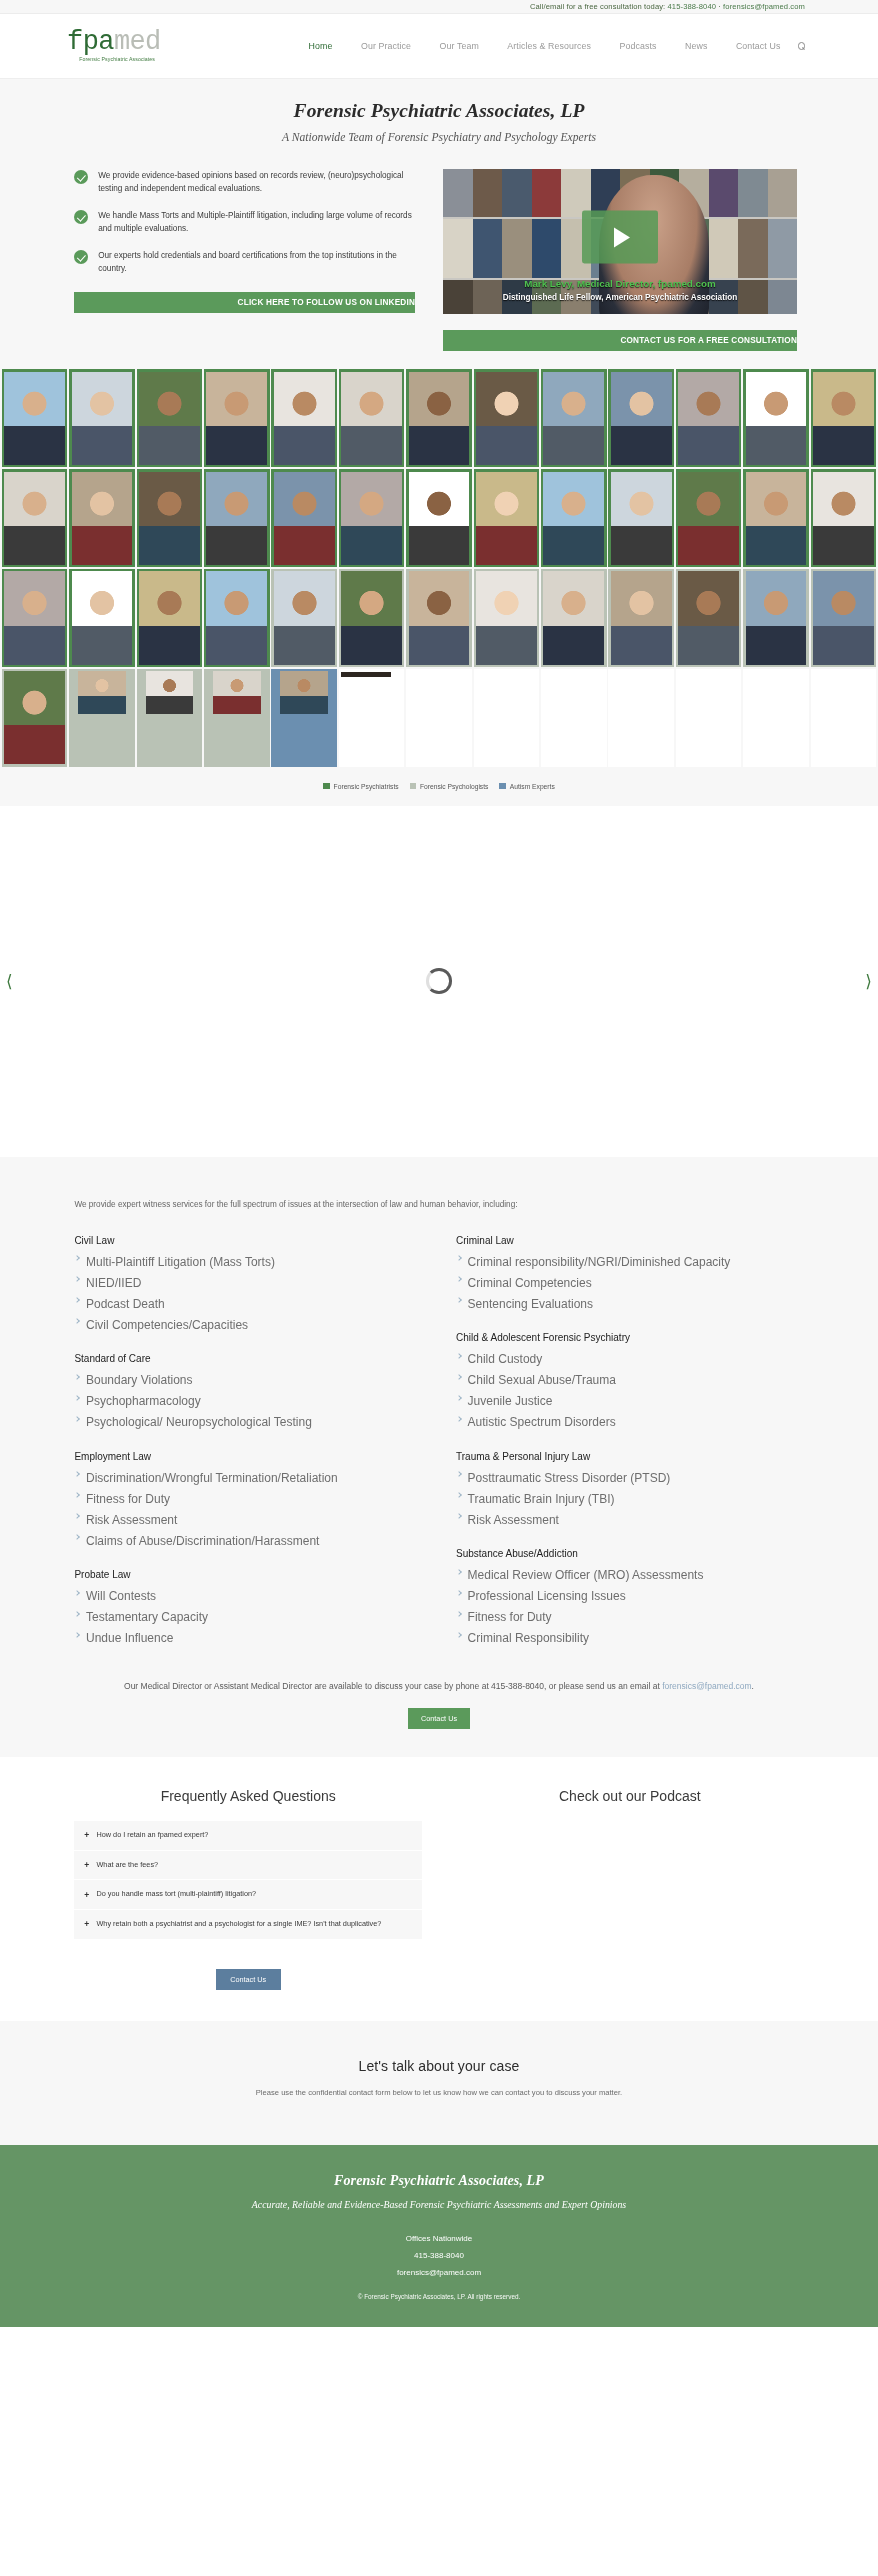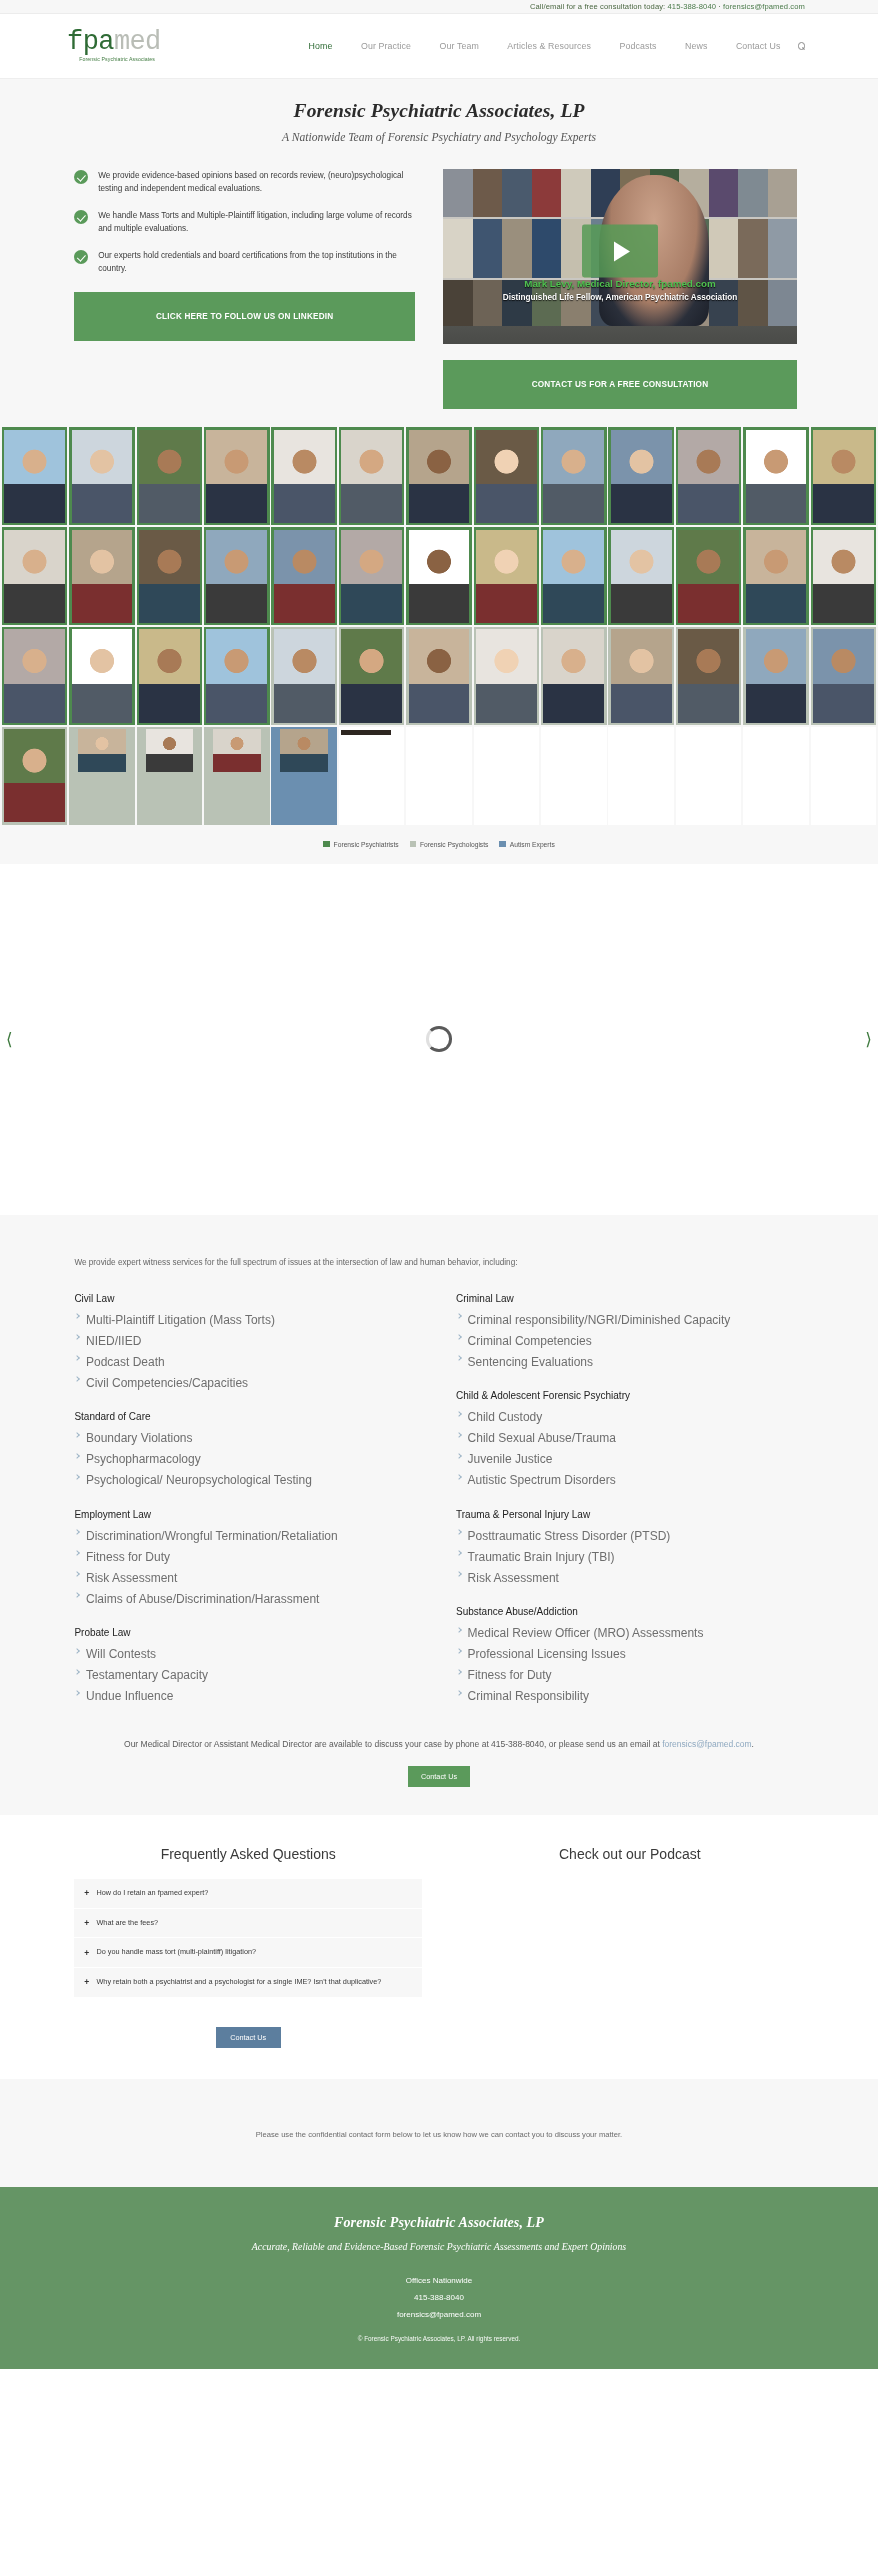--- a/index.html
+++ b/index.html
@@ -96,30 +96,30 @@
     content: "";
     position: absolute; left: 4.3px; top: 2.4px;
     width: 3.7px; height: 6.7px;
     border: solid #fff; border-width: 0 1.2px 1.2px 0;
     transform: rotate(42deg);
   }
   .bullet-text { font-size: 8.2px; line-height: 1.62; color: #3a3a3a; }
   .btn-green {
     display: block; width: 100%;
     background: #5b9a5b; color: #fff;
-    text-align: center;
+    text-align: right;
     font-size: 8.2px; font-weight: 700; letter-spacing: 0.2px;
-    padding: 20px 0;
+    padding: 6px 0;
     border: none; cursor: pointer;
     margin-top: 16px;
     font-family: "Liberation Sans", sans-serif;
   }
   .hero-right { width: 354px; }
   .video {
-    width: 354px; height: 175px;
+    width: 354px; height: 145px;
     position: relative; overflow: hidden;
     background: linear-gradient(180deg,#8d8f8c 0%, #6f716d 45%, #4a4b48 100%);
   }
   .shelf { position: absolute; left:0; right:0; display:flex; }
   .book { flex:1 1 auto; }
   .shelf-1 { top: 0; height: 48px; }
   .shelf-2 { top: 50px; height: 59px; }
   .shelf-3 { top: 111px; height: 46px; }
   .shelf-sep { position:absolute; left:0; right:0; height:3px; background:#c9c7c2; }
   .person {
@@ -756,20 +756,21 @@
           </div>
         <button class="btn-blue">Contact Us</button>
       </div>
       <div class="pod-col">
         <div class="pod-h">Check out our Podcast</div>
       </div>
     </div>
   </div>
 
   <div class="talk">
+    <div class="talk-h">Let's talk about your case</div>
     <div class="talk-p">Please use the confidential contact form below to let us know how we can contact you to discuss your matter.</div>
   </div>
 
   <div class="footer">
     <div class="f-title">Forensic Psychiatric Associates, LP</div>
     <div class="f-sub">Accurate, Reliable and Evidence-Based Forensic Psychiatric Assessments and Expert Opinions</div>
     <div class="f-line first">Offices Nationwide</div>
     <div class="f-line">415-388-8040</div>
     <div class="f-line">forensics@fpamed.com</div>
     <div class="f-copy">© Forensic Psychiatric Associates, LP. All rights reserved.</div>

